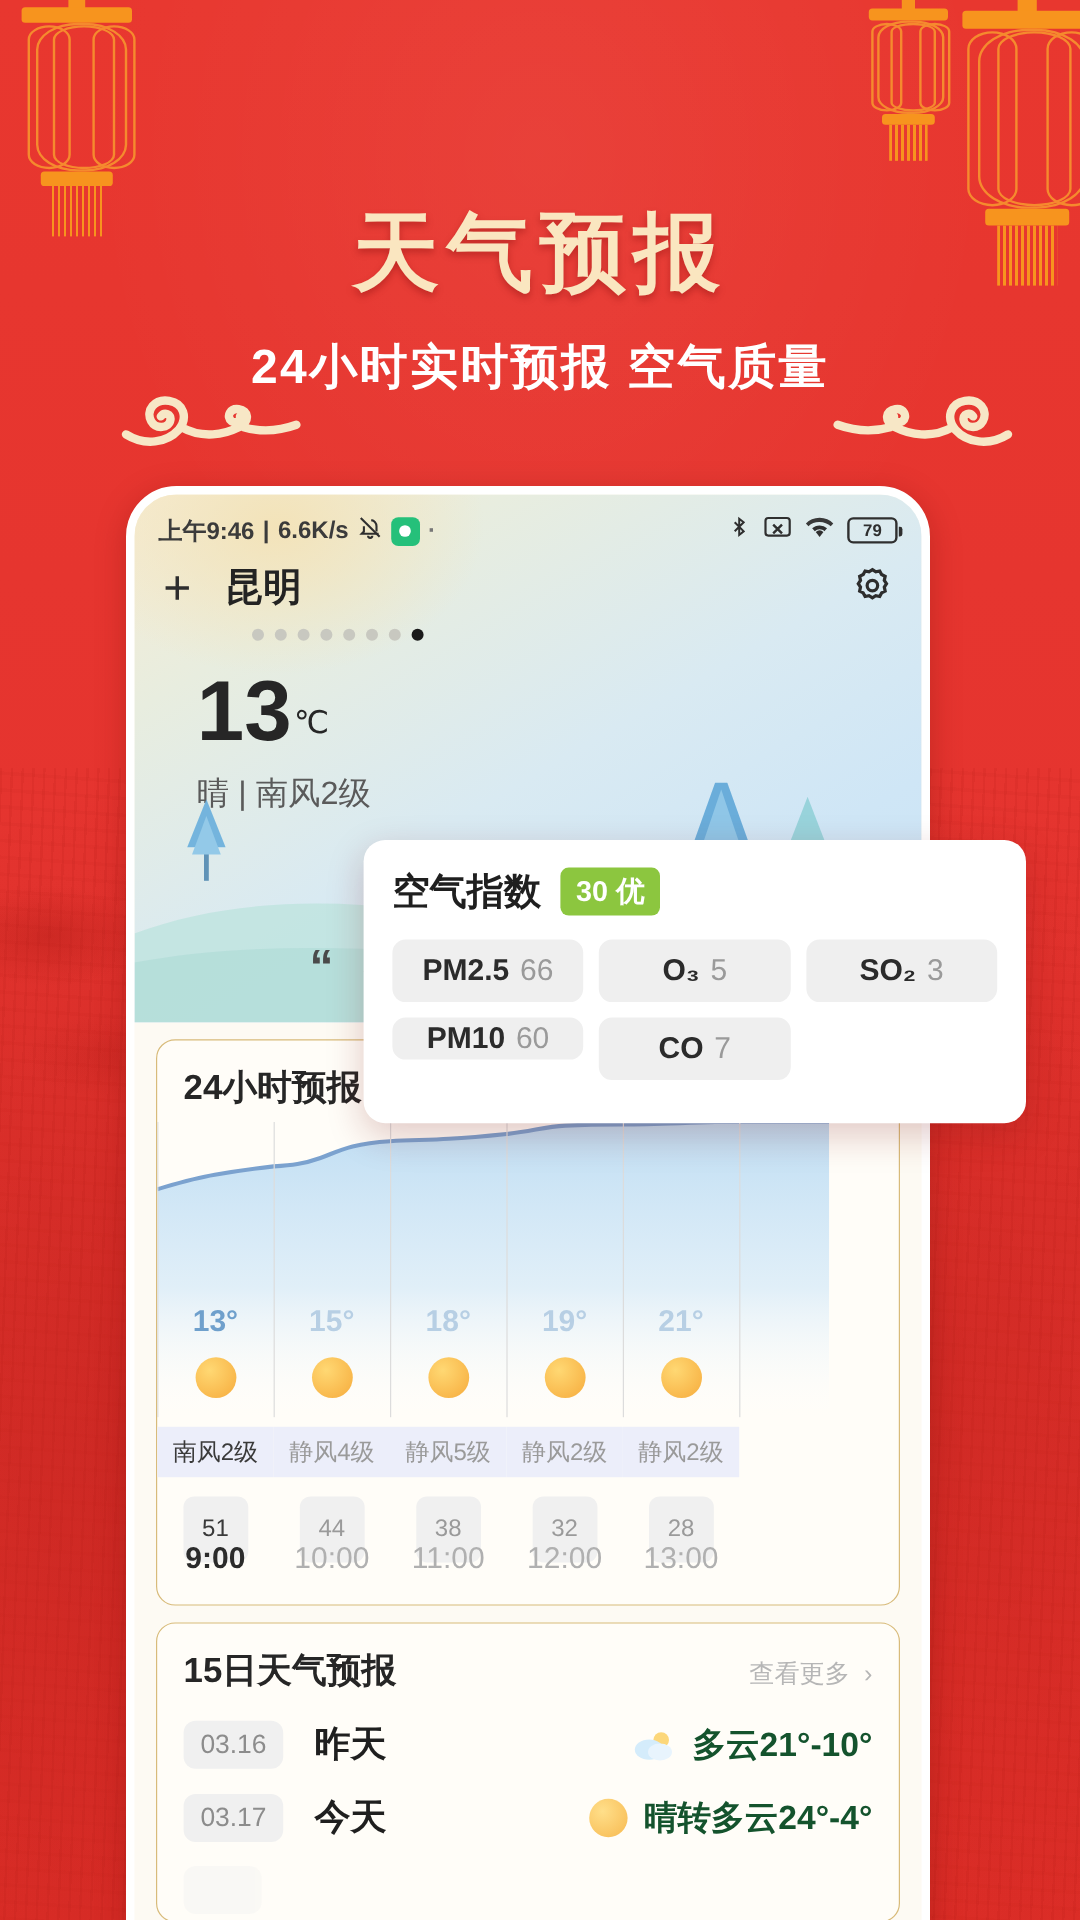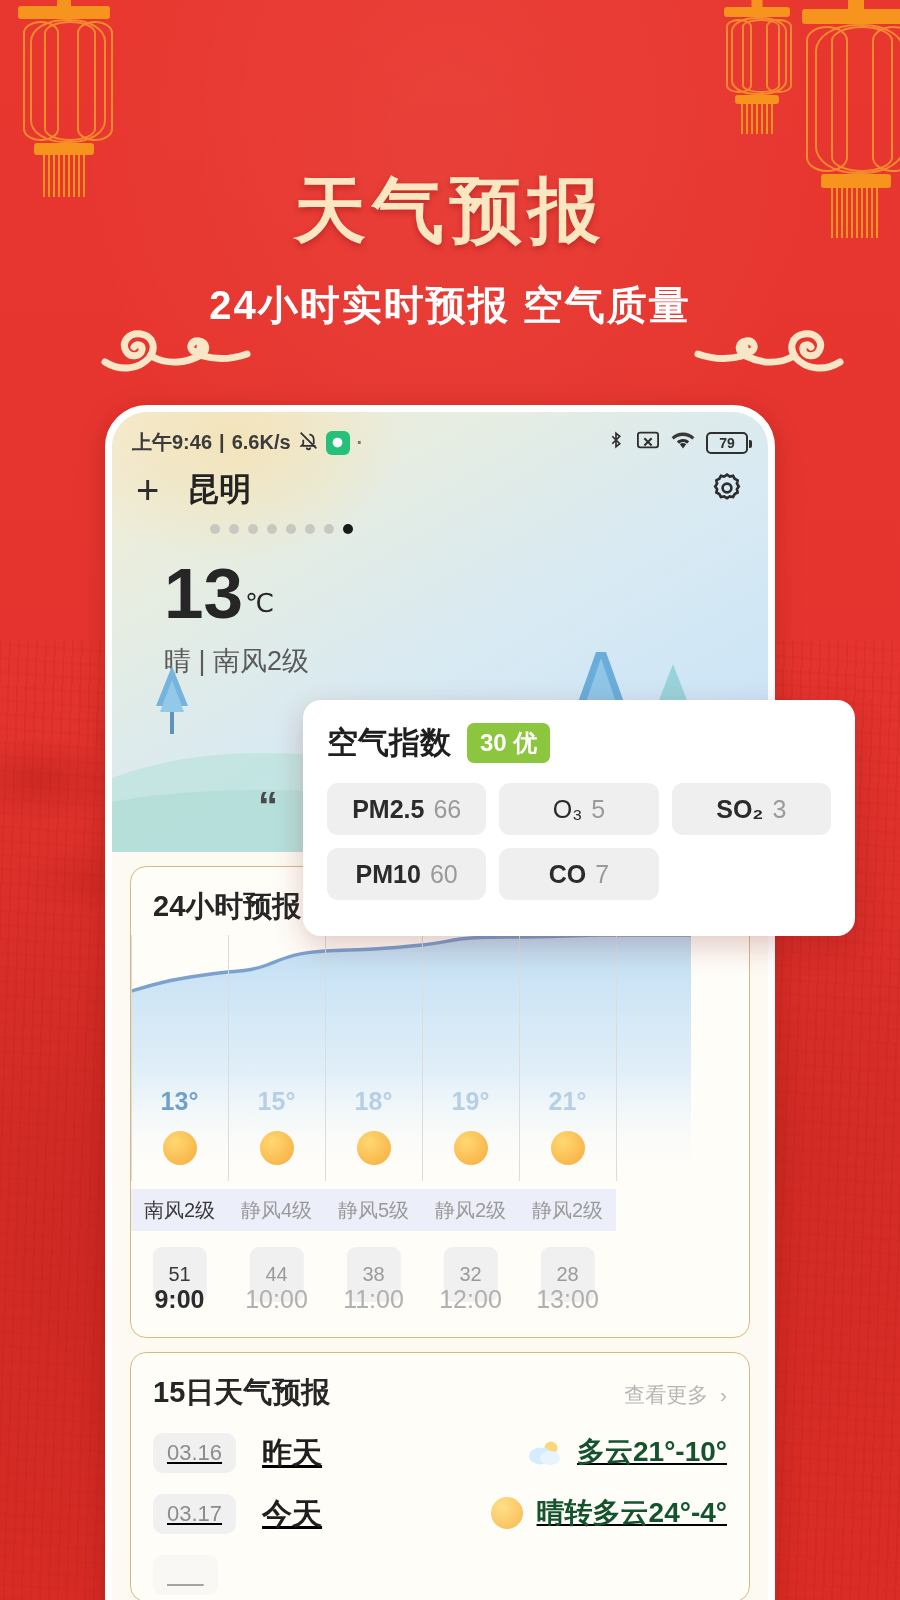--- a/index.html
+++ b/index.html
@@ -166,21 +166,21 @@
               background:#f0f0f0;border-radius:9px;padding:16px 16px;font-size:20px;color:#9a9a9a; }
   .hcol.first .hum-cell { color:#3a3a3a; }
   .hr-time { position:absolute; top:350px; left:0; right:0; font-size:25px; color:#b0b0b0; }
   .hcol.first .hr-time { color:#2b2b2b; font-weight:700; }
   .curve { position:absolute; left:0; top:0; }
 
   
   .fifteen { padding:20px 22px 6px 22px; }
   .f-head { display:flex; align-items:baseline; }
   .more { margin-left:auto; font-size:21px; color:#b6b6b6; }
-  .frow { display:flex; align-items:flex-start; padding:20px 0 0 0;text-decoration:underline; }
+  .frow { display:flex; align-items:center; padding:20px 0 0 0; }
   .fdate { background:#f0f0f0;border-radius:10px;padding:7px 14px;font-size:22px;color:#8c8c8c; }
   .fday { font-size:30px; font-weight:700; color:#1f1f1f; margin-left:26px; }
   .fright { margin-left:auto; display:flex; align-items:center; gap:14px; }
   .fdesc { font-size:28px; font-weight:700; color:#14532d; }
   .ic-cloudy { width:36px;height:26px;position:relative; }
   .ic-sun { width:32px;height:32px;border-radius:50%;background:radial-gradient(circle at 35% 32%,#ffdf8a,#f7b950); }
 </style>
 </head>
 <body>
 
@@ -459,28 +459,28 @@
   <div style="display:flex;align-items:center;gap:16px;">
     <span style="font-size:31px;font-weight:700;color:#1f1f1f;">空气指数</span>
     <span style="background:#8cc63f;color:#fff;font-size:24px;font-weight:700;border-radius:7px;padding:4px 13px;">30 优</span>
   </div>
   <div style="display:grid;grid-template-columns:repeat(3,1fr);gap:13px;margin-top:19px;">
     <div style="background:#efefef;border-radius:11px;height:52px;display:flex;align-items:center;justify-content:center;gap:9px;">
       <span style="font-size:25px;font-weight:700;color:#2b2b2b;">PM2.5</span>
       <span style="font-size:25px;color:#9a9a9a;">66</span>
     </div>
     <div style="background:#efefef;border-radius:11px;height:52px;display:flex;align-items:center;justify-content:center;gap:9px;">
-      <span style="font-size:25px;font-weight:400;color:#2b2b2b;">O₃</span>
+      <span style="font-size:25px;font-weight:700;color:#2b2b2b;">O₃</span>
       <span style="font-size:25px;color:#9a9a9a;">5</span>
     </div>
     <div style="background:#efefef;border-radius:11px;height:52px;display:flex;align-items:center;justify-content:center;gap:9px;">
       <span style="font-size:25px;font-weight:700;color:#2b2b2b;">SO₂</span>
       <span style="font-size:25px;color:#9a9a9a;">3</span>
     </div>
-    <div style="background:#efefef;border-radius:11px;height:52px;display:flex;align-items:center;justify-content:center;gap:9px;">
+    <div style="background:#efefef;border-radius:11px;height:35px;display:flex;align-items:center;justify-content:center;gap:9px;">
       <span style="font-size:25px;font-weight:700;color:#2b2b2b;">PM10</span>
       <span style="font-size:25px;color:#9a9a9a;">60</span>
     </div>
     <div style="background:#efefef;border-radius:11px;height:52px;display:flex;align-items:center;justify-content:center;gap:9px;">
       <span style="font-size:25px;font-weight:700;color:#2b2b2b;">CO</span>
       <span style="font-size:25px;color:#9a9a9a;">7</span>
     </div>
   </div>
 </div>
 

